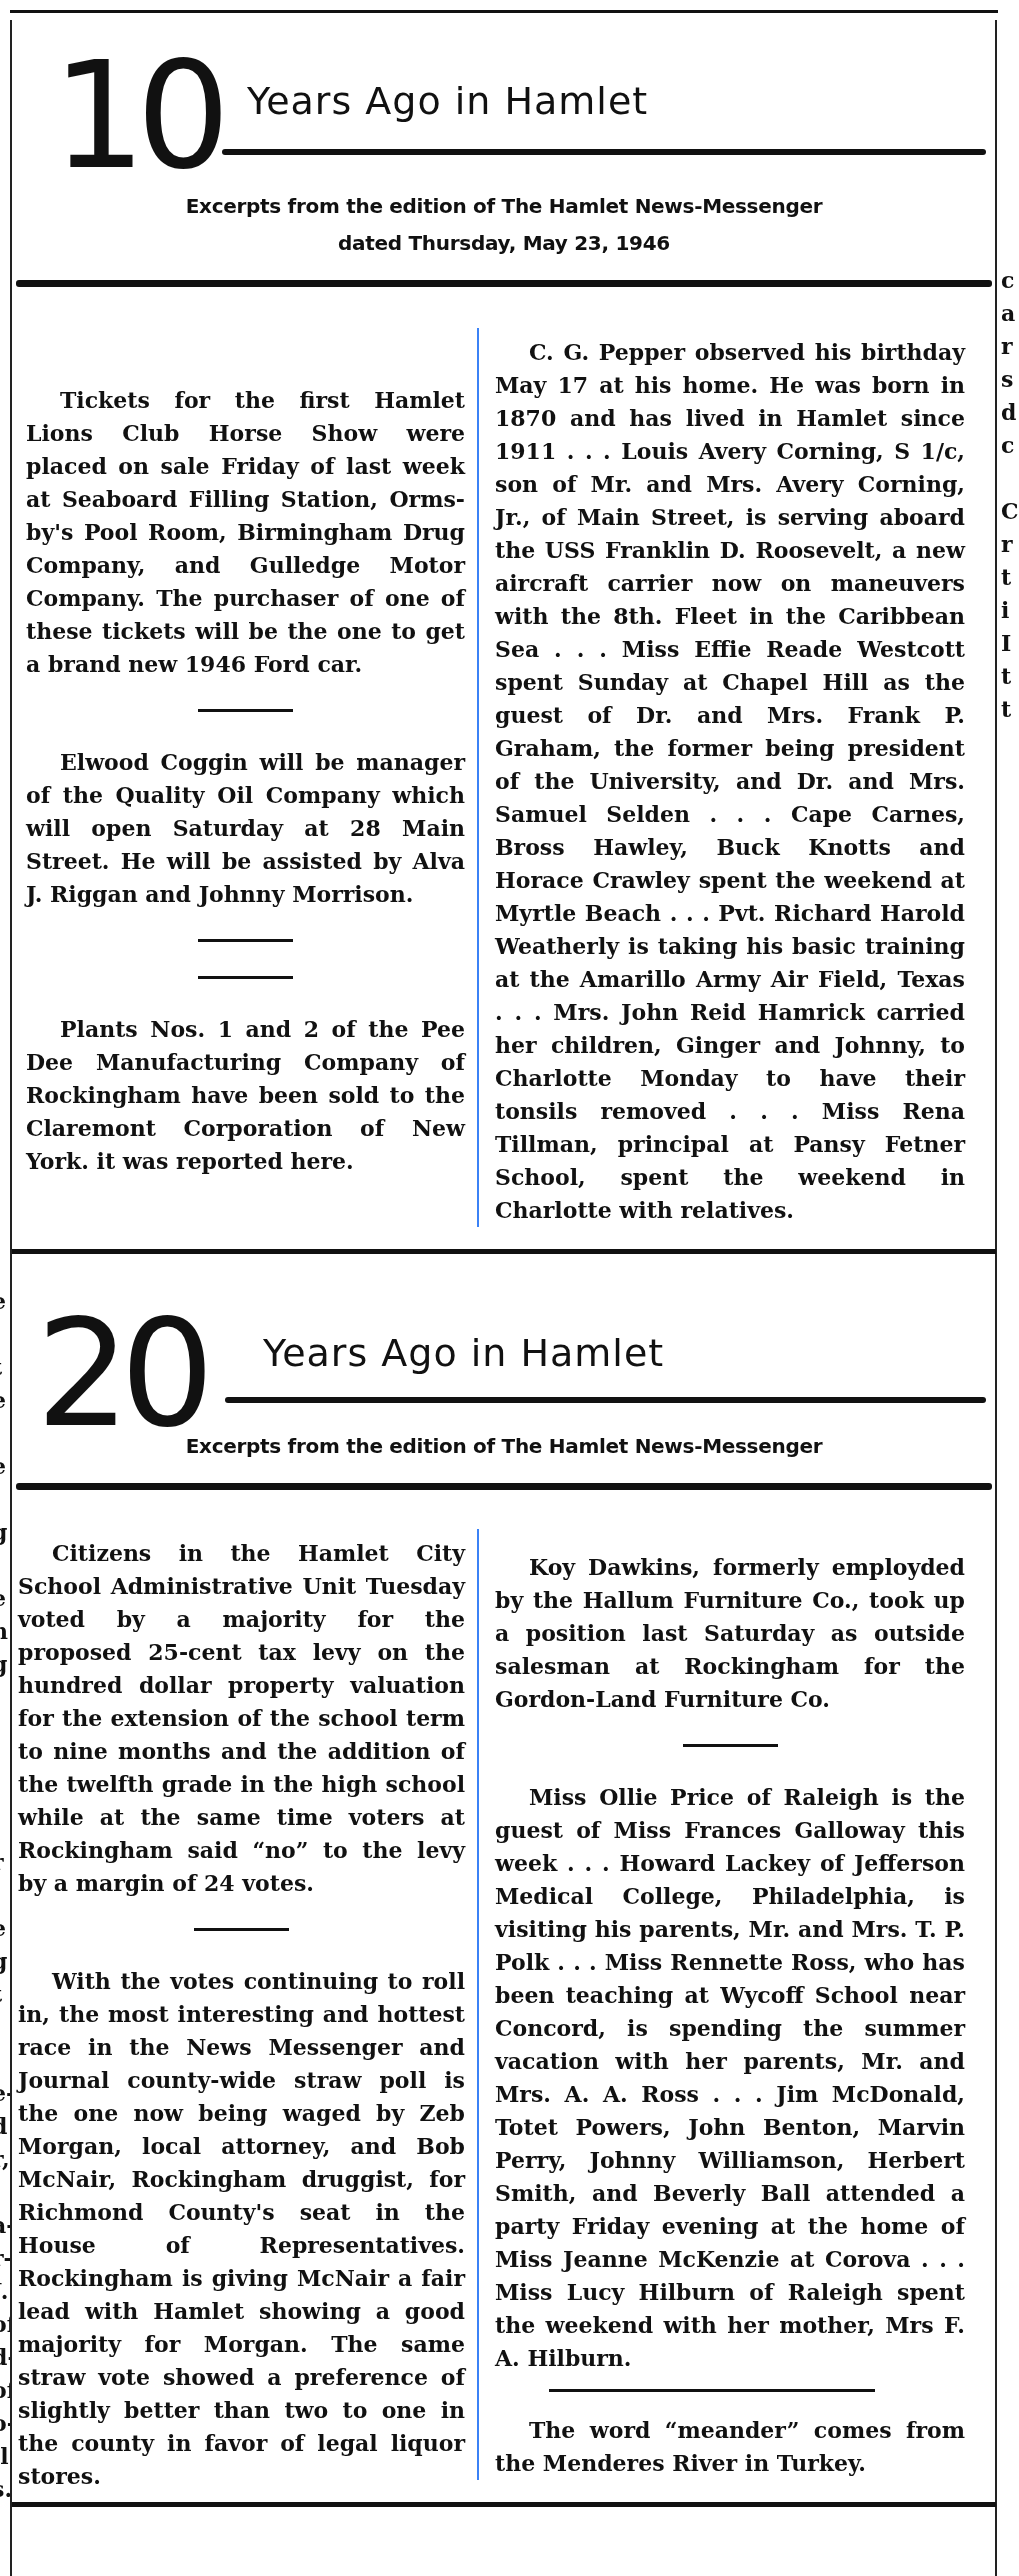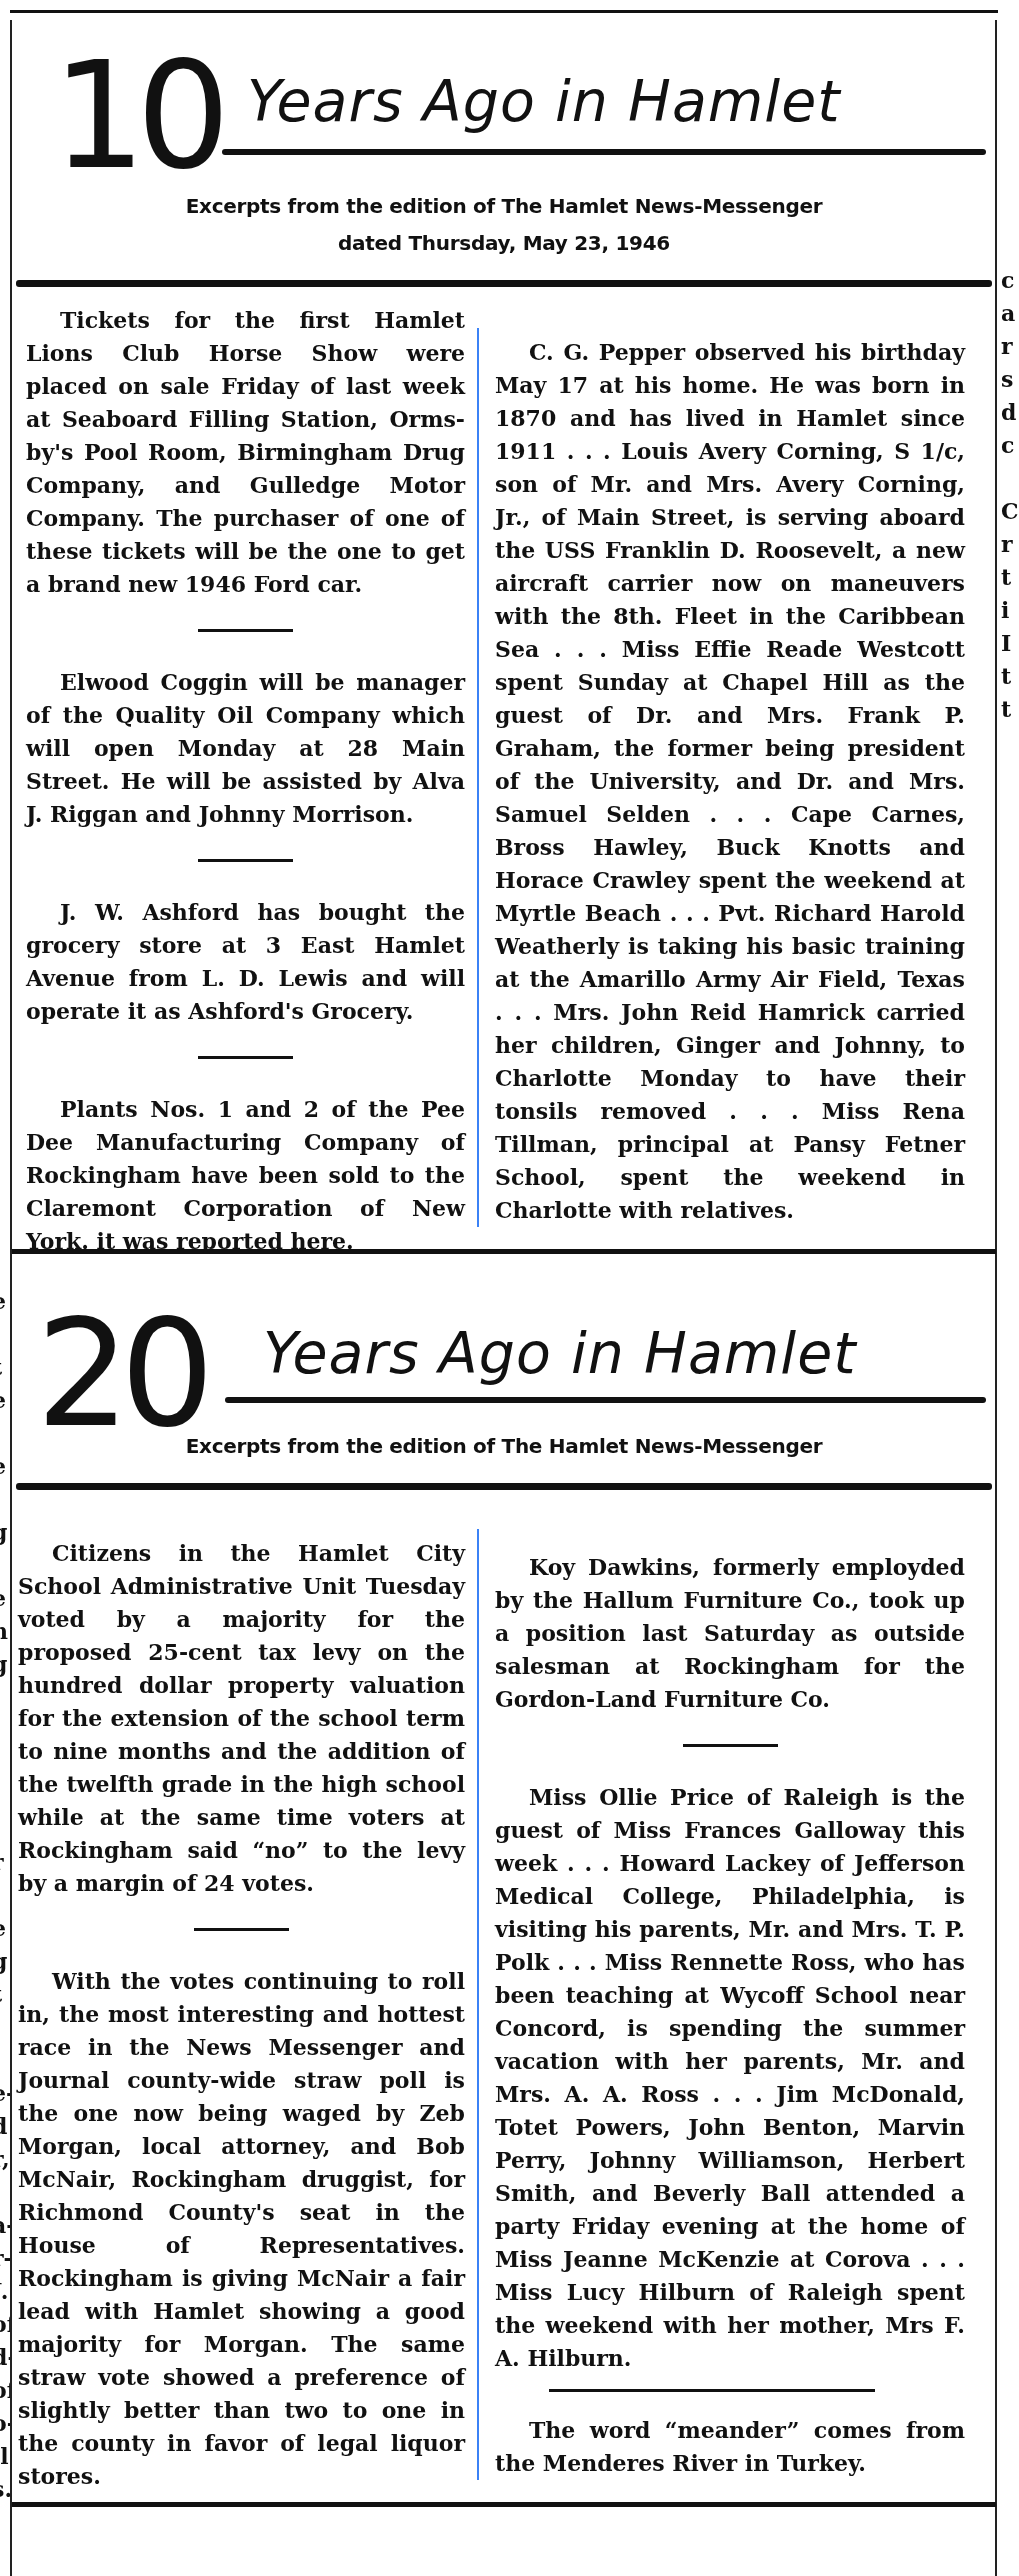--- a/index.html
+++ b/index.html
@@ -14,21 +14,21 @@
   
   .edge-col { position:absolute; font-family:"DejaVu Serif", serif; font-weight:bold;
               font-size:22px; line-height:33px; color:#111; overflow:hidden; white-space:pre; }
 
   .section { position:absolute; left:12px; width:984px; }
 
   .banner { position:relative; height:168px; }
   .big-num { position:absolute; left:40px; top:22px; font-family:"DejaVu Sans", sans-serif;
              font-weight:normal; font-size:148px; line-height:148px; letter-spacing:-10px; }
   .banner-title { position:absolute; left:235px; top:47px; font-family:"DejaVu Sans", sans-serif;
-                  font-weight:normal; font-size:57px; line-height:69px; letter-spacing:1px;font-style:italic; }
+                  font-weight:normal; font-size:38px; line-height:69px; letter-spacing:1px; }
   .banner-rule { position:absolute; left:210px; right:10px; top:129px; height:6px; background:#111; border-radius:3px; }
 
   .subhead { text-align:center; font-family:"DejaVu Sans", sans-serif; font-weight:bold;
              font-size:20px; line-height:37px; letter-spacing:-0.3px; padding:0 4px; }
   .subhead-rule { height:7px; background:#111; margin:18px 4px 0 4px; border-radius:3px; }
 
   .cols { position:relative; display:flex; margin-top:22px;align-items:center; }
   .col { position:relative; width:465px; padding:0 12px 0 14px; box-sizing:border-box; }
   .col + .col { width:502px; border-left:2px solid #3b82f6; padding-left:16px; padding-right:14px; }
 
@@ -115,23 +115,22 @@
       <div class="banner-rule"></div>
     </div>
     <div class="subhead">Excerpts from the edition of The Hamlet News-Messenger</div>
     <div class="subhead">dated Thursday, May 23, 1946</div>
     <div class="subhead-rule"></div>
 
     <div class="cols" style="height:944px;margin-top:18px;">
       <div class="col" style="padding-top:8px;">
         <p class="item">Tickets for the first Hamlet Lions Club Horse Show were placed on sale Friday of last week at Seaboard Filling Station, Orms­by's Pool Room, Birmingham Drug Company, and Gulledge Motor Company. The purchaser of one of these tickets will be the one to get a brand new 1946 Ford car.</p>
         <div class="item-sep"></div>
-        <p class="item">Elwood Coggin will be manager of the Quality Oil Company which will open Monday at 28 Main Street. He will be assisted by Alva J. Riggan and Johnny Mor­rison.</p>
+        <p class="item">Elwood Coggin will be manager of the Quality Oil Company which will open Saturday at 28 Main Street. He will be assisted by Alva J. Riggan and Johnny Mor­rison.</p>
         <div class="item-sep"></div>
-        <p class="item">J. W. Ashford has bought the grocery store at 3 East Hamlet Avenue from L. D. Lewis and will operate it as Ashford's Grocery.</p>
         <div class="item-sep"></div>
         <p class="item">Plants Nos. 1 and 2 of the Pee Dee Manufacturing Company of Rockingham have been sold to the Claremont Corporation of New York. it was reported here.</p>
       </div>
       <div class="col" style="padding-top:8px;">
         <p class="item">C. G. Pepper observed his birth­day May 17 at his home. He was born in 1870 and has lived in Hamlet since 1911 . . . Louis Avery Corning, S 1/c, son of Mr. and Mrs. Avery Corning, Jr., of Main Street, is serving aboard the USS Franklin D. Roosevelt, a new aircraft carrier now on maneuvers with the 8th. Fleet in the Carib­bean Sea . . . Miss Effie Reade Westcott spent Sunday at Chapel Hill as the guest of Dr. and Mrs. Frank P. Graham, the former being president of the University, and Dr. and Mrs. Samuel Selden . . . Cape Carnes, Bross Hawley, Buck Knotts and Horace Crawley spent the weekend at Myrtle Beach . . . Pvt. Richard Harold Weatherly is taking his basic training at the Amarillo Army Air Field, Texas . . . Mrs. John Reid Hamrick carried her chil­dren, Ginger and Johnny, to Char­lotte Monday to have their tonsils removed . . . Miss Rena Tillman, principal at Pansy Fetner School, spent the weekend in Charlotte with relatives.</p>
       </div>
     </div>
     <div class="bottom-rule"></div>
   </section>
 

